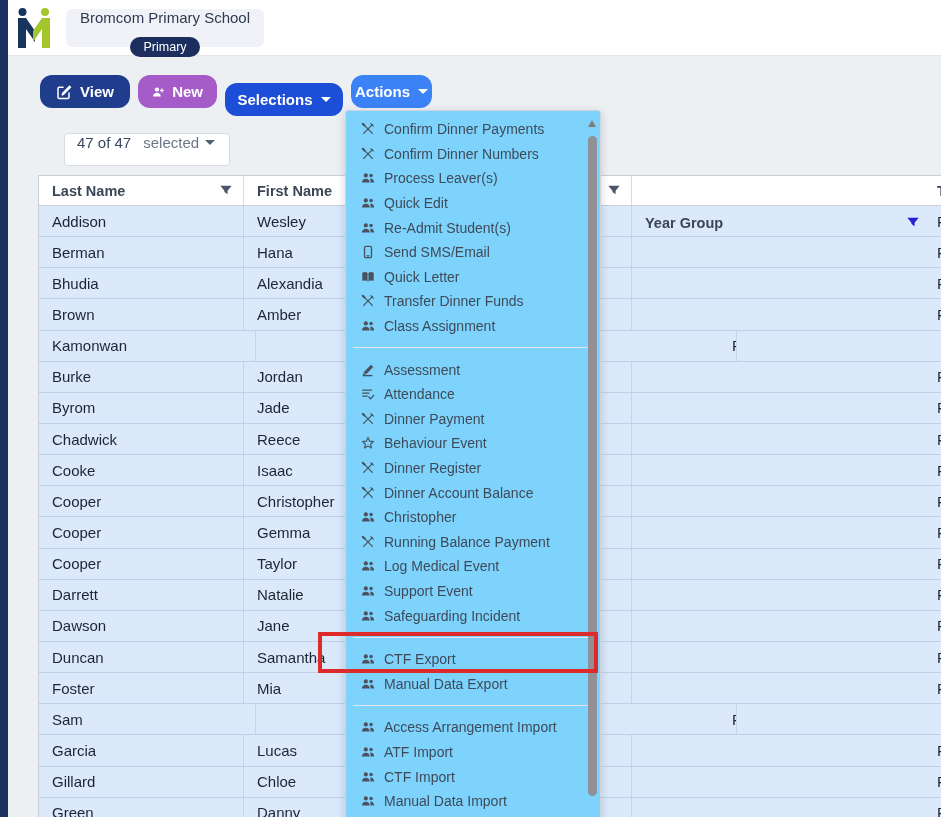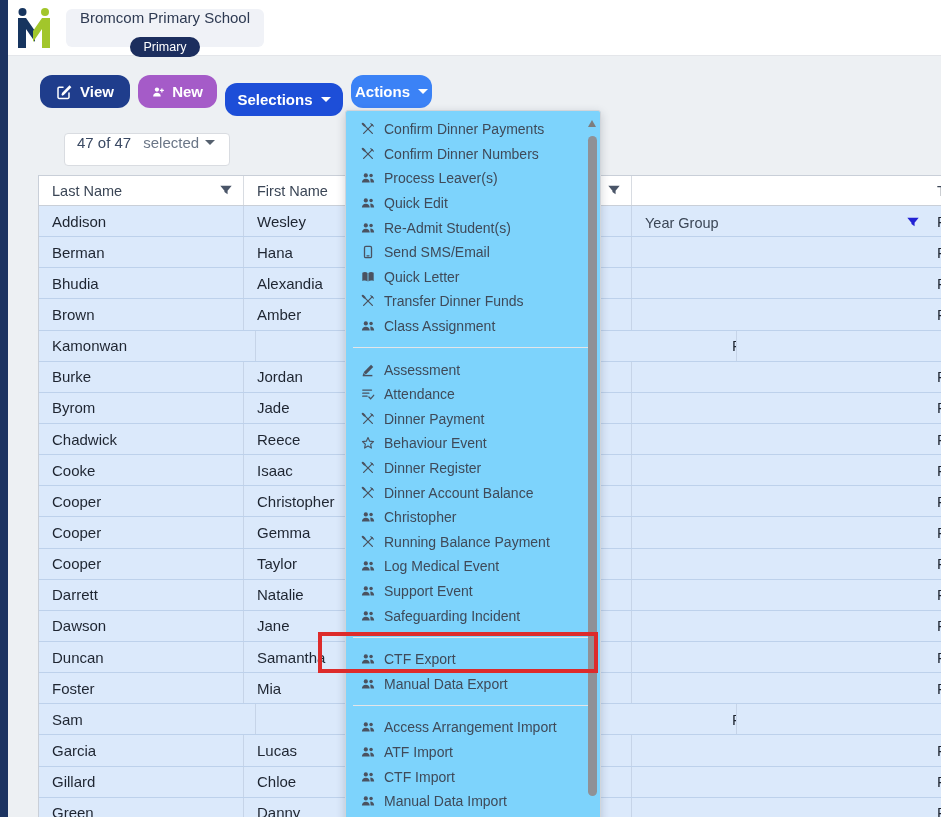--- a/index.html
+++ b/index.html
@@ -44,21 +44,21 @@
   .sel-count{font-size:15px;color:#3a4963;}
   .sel-word{font-size:15px;color:#6b7687;display:flex;align-items:center;gap:6px;}
   .caret-dark{width:0;height:0;border-left:5px solid transparent;border-right:5px solid transparent;
     border-top:5px solid #55606e;display:inline-block;}
 
   
   .grid{position:absolute;left:38px;top:175px;width:903px;}
   .grid-header{display:flex;height:31px;background:#fff;border:1px solid #c9cfd8;border-right:none;
     box-sizing:border-box;}
   .hcell{display:flex;align-items:center;position:relative;box-sizing:border-box;
-    border-right:1px solid #d8dce2;padding-left:13px;font-size:14.5px;font-weight:400;color:#3b4656;
+    border-right:1px solid #d8dce2;padding-left:13px;font-size:14.5px;font-weight:700;color:#3b4656;
     cursor:pointer;flex:0 0 auto;}
   .hcell .funnel{position:absolute;right:10px;top:50%;transform:translateY(-50%);
     width:14px;height:14px;cursor:pointer;}
   .c0{width:205px;} .c1{width:217px;} .c2{width:171px;} .c3{width:299px;margin-top:47px;} .c4{width:11px;border-right:none;padding-left:6px;}
   .grid-body{border-left:1px solid #c9cfd8;}
   .trow{display:flex;height:31.15px;box-sizing:border-box;background:#dbe9fb;
     border-bottom:1px solid #bdd1eb;cursor:pointer;}
   .tcell{flex:0 0 auto;box-sizing:border-box;display:flex;align-items:center;padding-left:13px;
     font-size:15px;color:#1e2531;border-right:1px solid #c6d4e8;overflow:hidden;white-space:nowrap;}
   .tcell.c4{padding-left:6px;}

